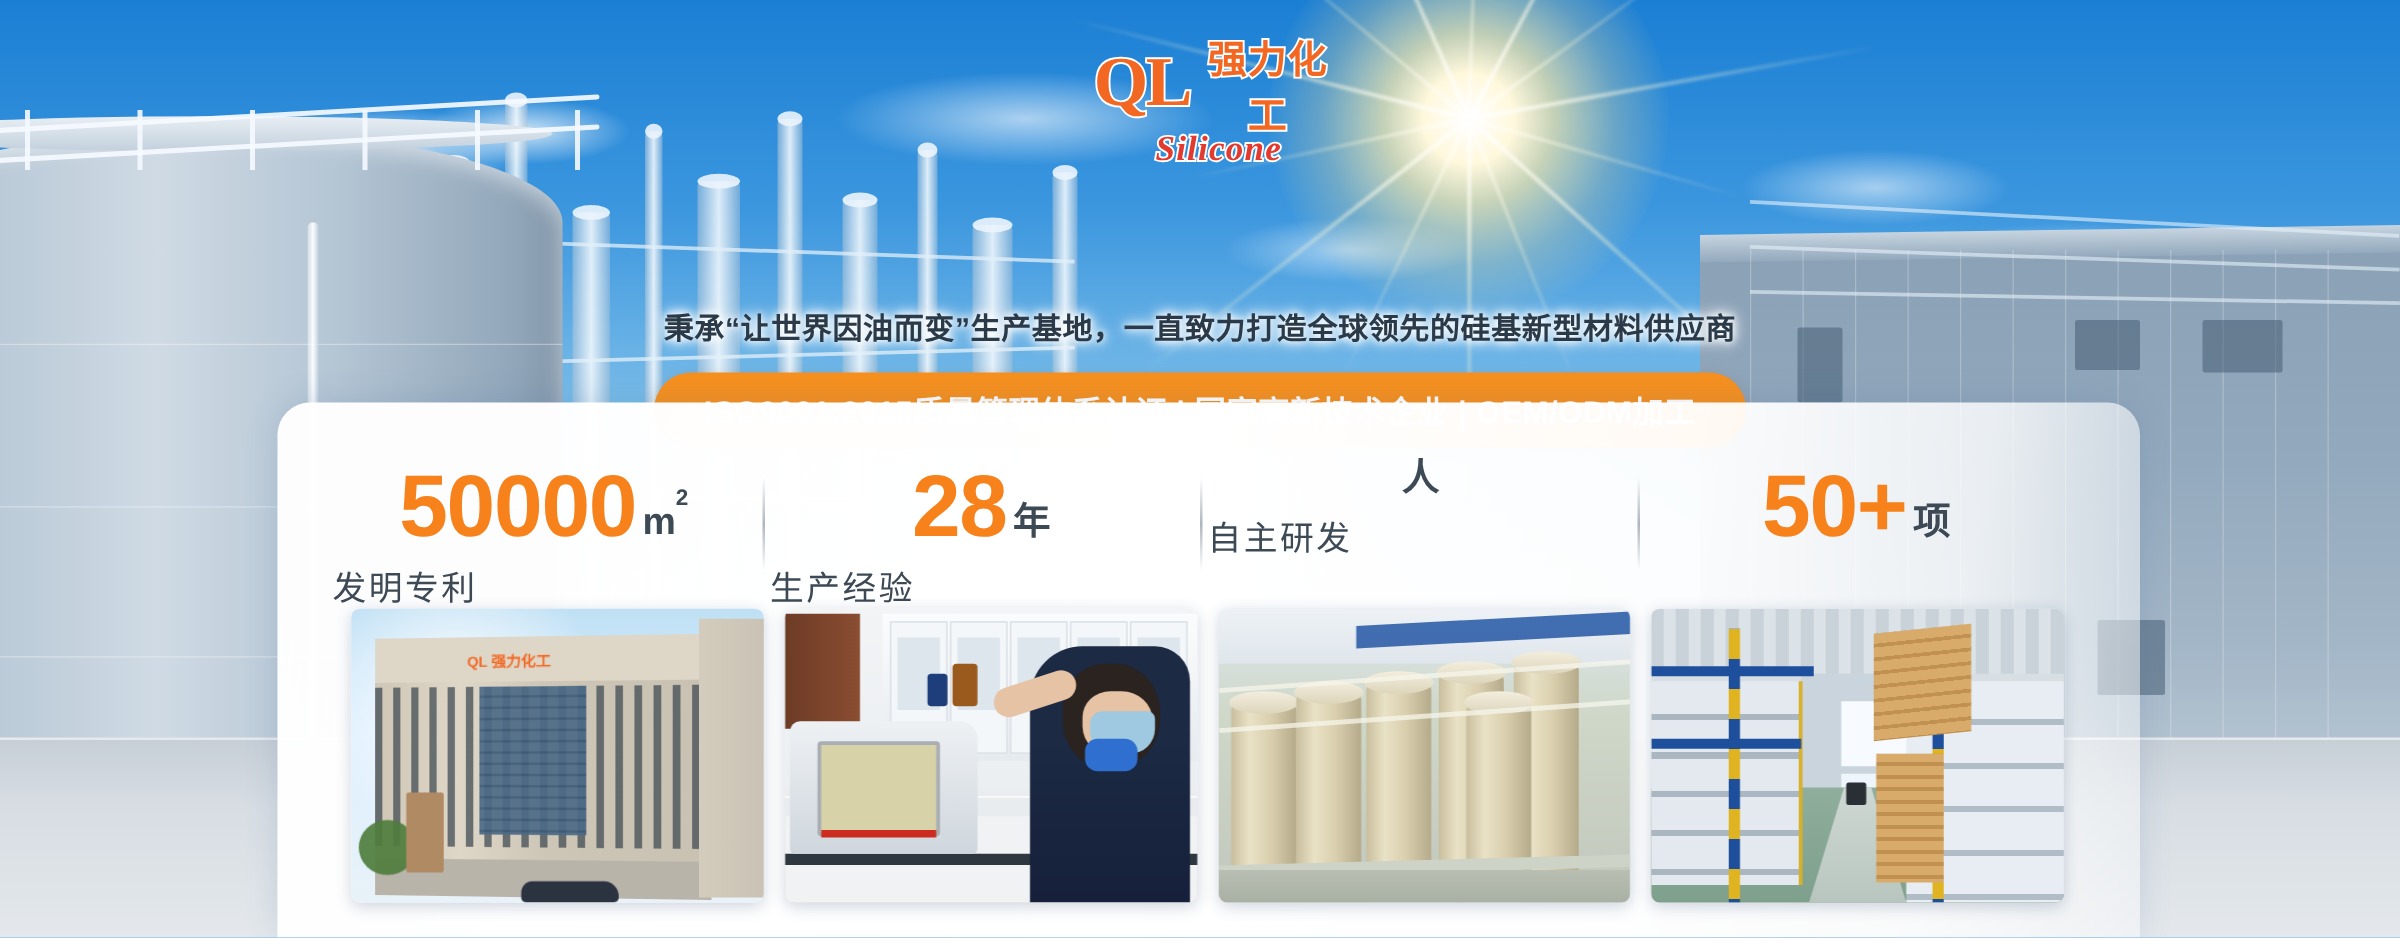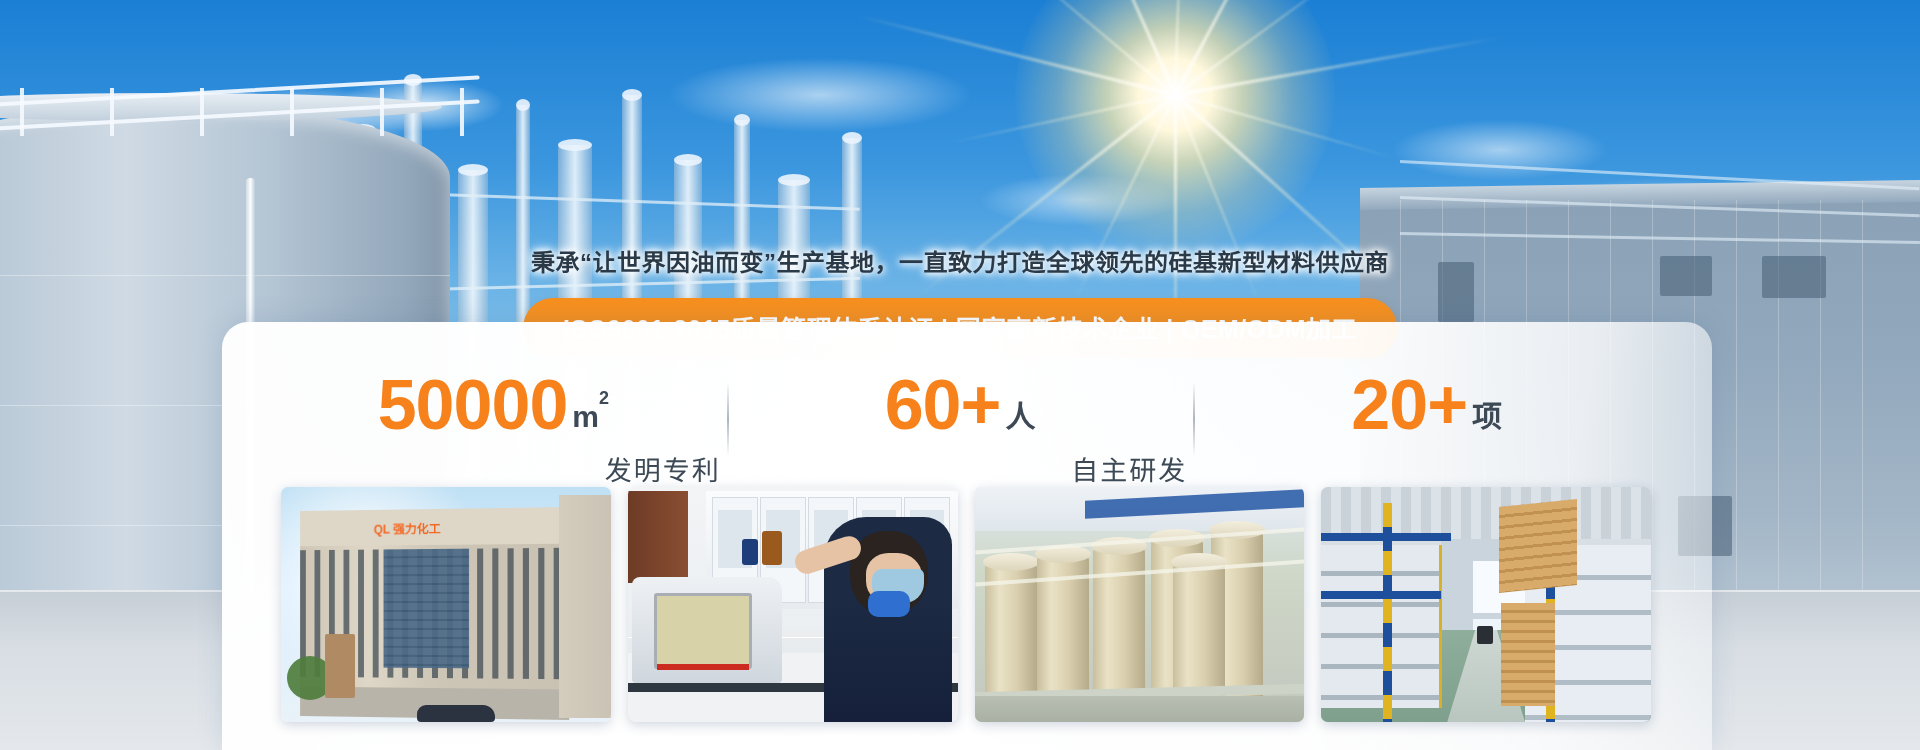--- a/index.html
+++ b/index.html
@@ -197,21 +197,21 @@
   }
 
   
   .stats{
     position:absolute;left:260px;top:370px;width:1400px;height:120px;
     display:flex;align-items:flex-start;justify-content:space-between;
   }
   .stat{
     position:relative;
     flex:1 1 0;
-    text-align:right;
+    text-align:left;
     padding:0 6px;
   }
   .stat + .stat:before{
     content:"";position:absolute;left:0;top:12px;width:2px;height:74px;
     background:linear-gradient(180deg,rgba(150,160,170,0),rgba(130,142,155,.65),rgba(150,160,170,0));
   }
   .stat-num-row{
     display:flex;align-items:baseline;justify-content:center;gap:2px;
     line-height:1;
   }
@@ -442,51 +442,64 @@
   <div class="pipe-rack">
     <div class="p" style="left:0;top:10px;width:520px;transform:rotate(3deg);"></div>
     <div class="p" style="left:0;top:46px;width:520px;transform:rotate(2deg);"></div>
     <div class="p" style="left:0;top:82px;width:520px;transform:rotate(1deg);"></div>
   </div>
 
   <div class="ground">
     <div class="ground-line"></div>
   </div>
 
+  <div class="logo">
+    <div class="logo-row">
+      <span class="logo-q">QL</span>
+      <span class="logo-cn">强力化工</span>
+    </div>
+    <div class="logo-sil">Silicone</div>
+  </div>
 
 
   <div class="subtitle">秉承“让世界因油而变”生产基地，一直致力打造全球领先的硅基新型材料供应商</div>
 
   <div class="cert">ISO9001:2015质量管理体系认证 | 国家高新技术企业 | OEM/ODM加工</div>
 
   <div class="panel"></div>
 
   <div class="stats">
 
     <div class="stat">
       <div class="stat-num-row">
         <span class="stat-num">50000</span>
         <span class="stat-unit"><span>m</span><sup>2</sup></span>
       </div>
       <div class="stat-label">发明专利</div>
     </div>
 
 
-
     <div class="stat">
       <div class="stat-num-row">
-        <span class="stat-num">60+</span>
-        <span class="stat-unit">人</span>
-      </div>
-      <div class="stat-label">自主研发</div>
+        <span class="stat-num">28</span>
+        <span class="stat-unit">年</span>
+      </div>
+      <div class="stat-label">生产经验</div>
     </div>
 
     <div class="stat">
       <div class="stat-num-row">
-        <span class="stat-num">20+</span>
+        <span class="stat-unit">人</span>
+      </div>
+      <div class="stat-label">自主研发</div>
+    </div>
+
+    <div class="stat">
+      <div class="stat-num-row">
+        <span class="stat-num">50+</span>
         <span class="stat-unit">项</span>
       </div>
     </div>
 
   </div>
 
   <div class="photos">
 
     <div class="photo p1">
       <div class="sunglow"></div>

